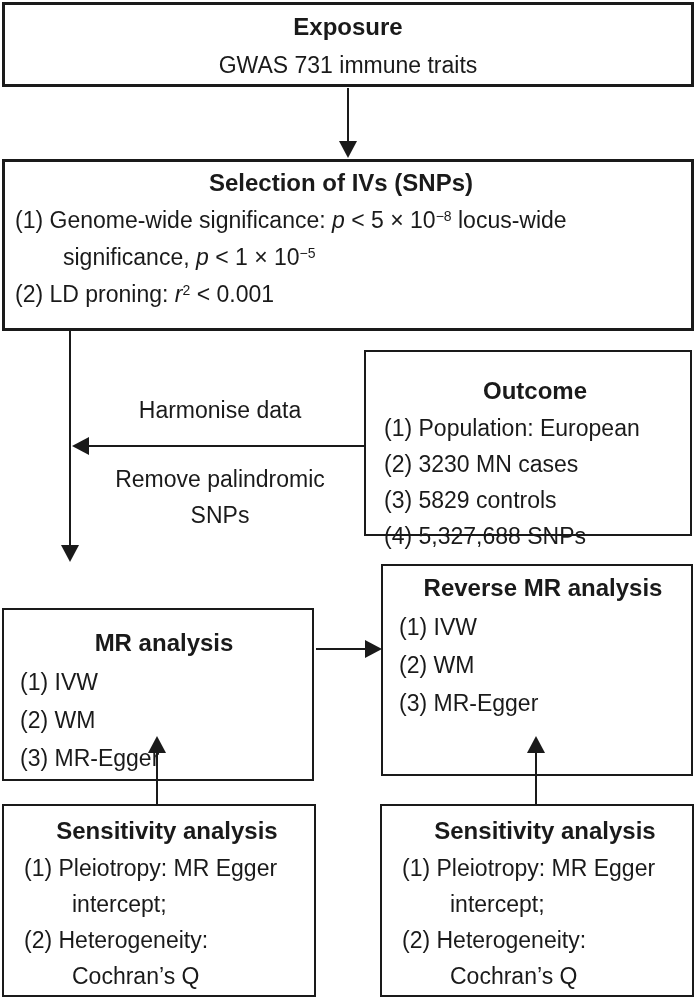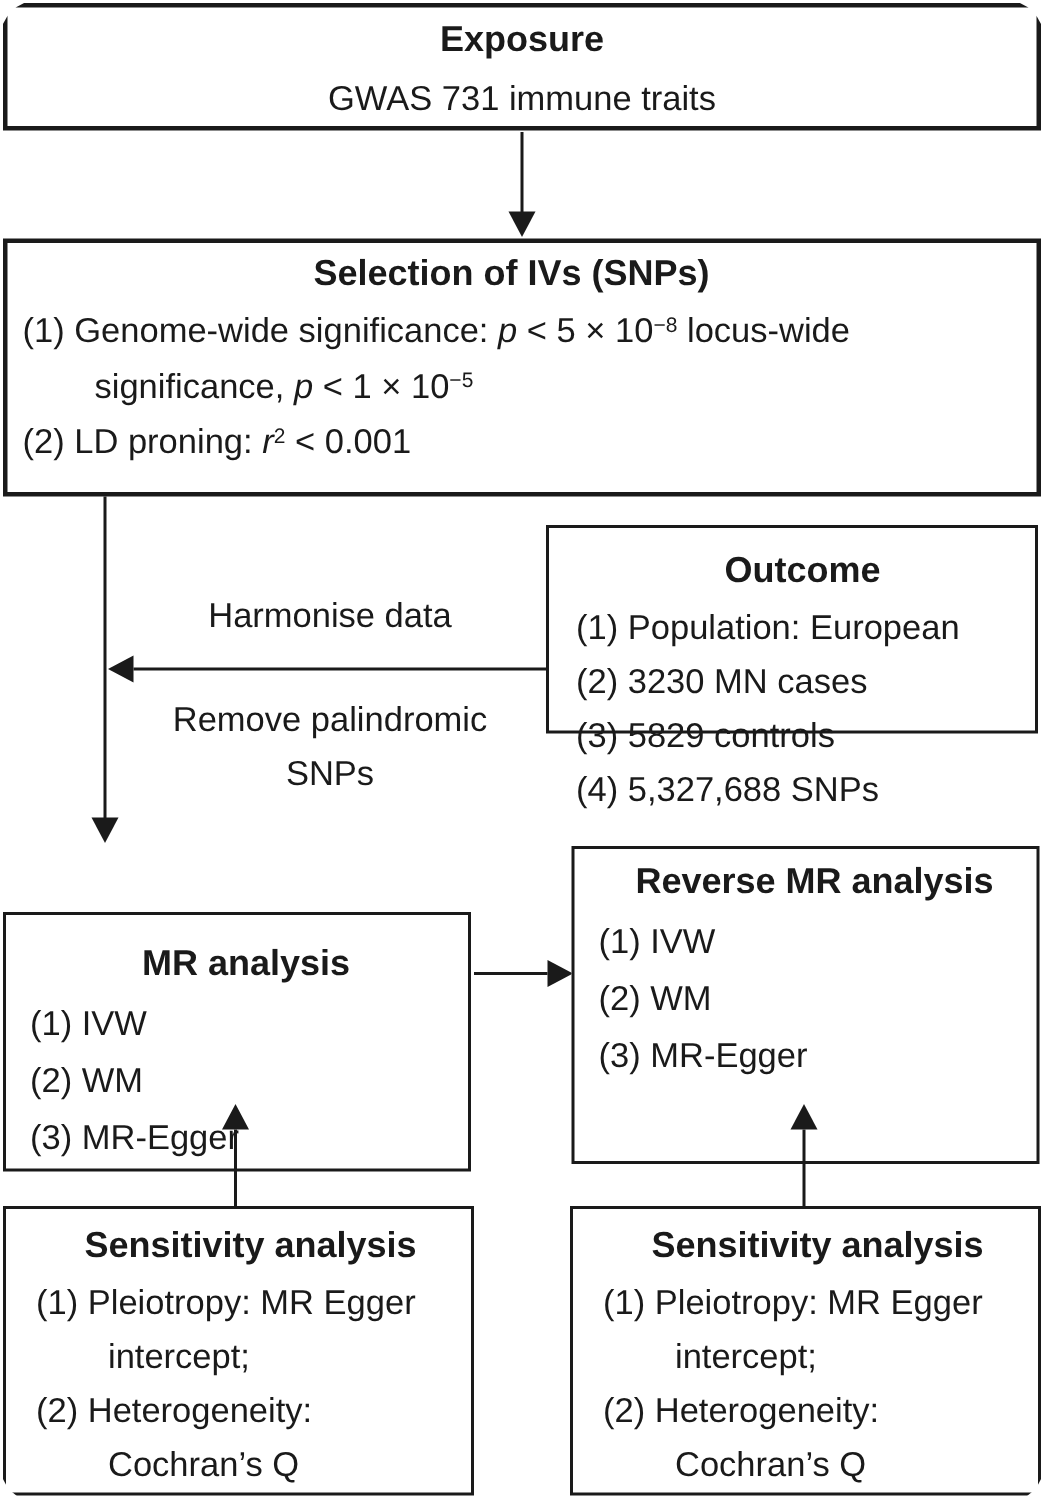--- a/index.html
+++ b/index.html
@@ -7,21 +7,20 @@
     background: #ffffff;
     font-family: "Liberation Sans", "DejaVu Sans", sans-serif;
     color: var(--ink, #1a1a1a);
   }
   #canvas {
     position: relative;
     width: 696px;
     height: 1002px;
     background: var(--background, #ffffff);
     overflow: hidden;
-    border-radius: 26px;
   }
   .box {
     position: absolute;
     box-sizing: border-box;
     border: 2px solid var(--ink, #1a1a1a);
     background: var(--background, #ffffff);
   }
   .box .title {
     font-weight: bold;
     text-align: center;
@@ -44,21 +43,21 @@
     vertical-align: 7px;
   }
   i { font-style: italic; }
 
   
   #box-exposure   { left: 2px;   top: 2px;   width: 692px; height: 85px;  border-width: 3px; padding-top: 2px; }
   #box-exposure .title { line-height: 40px; }
   #box-selection  { left: 2px;   top: 159px; width: 692px; height: 172px; border-width: 3px; padding: 2px 24px 0 10px; }
   #box-selection .title { line-height: 38px; }
   #box-selection .item { line-height: 37px; }
-  #box-outcome    { left: 364px; top: 350px; width: 328px; height: 139px; padding: 10px 4px 0 18px; }
+  #box-outcome    { left: 364px; top: 350px; width: 328px; height: 186px; padding: 20px 4px 0 18px; }
   #box-outcome .title { line-height: 38px; }
   #box-mr         { left: 2px;   top: 564px; width: 312px; height: 173px; padding: 13px 4px 0 16px; margin-top: 44px; }
   #box-mr .item, #box-reverse-mr .item { line-height: 38px; }
   #box-reverse-mr { left: 381px; top: 564px; width: 312px; height: 212px; padding: 2px 4px 0 16px; }
   #box-sens-left  { left: 2px;   top: 804px; width: 314px; height: 193px; padding: 6px 4px 0 20px; }
   #box-sens-right { left: 380px; top: 804px; width: 314px; height: 193px; padding: 6px 4px 0 20px; }
   #box-sens-left .title, #box-sens-right .title { line-height: 38px; }
 
   
   .flow-label {

